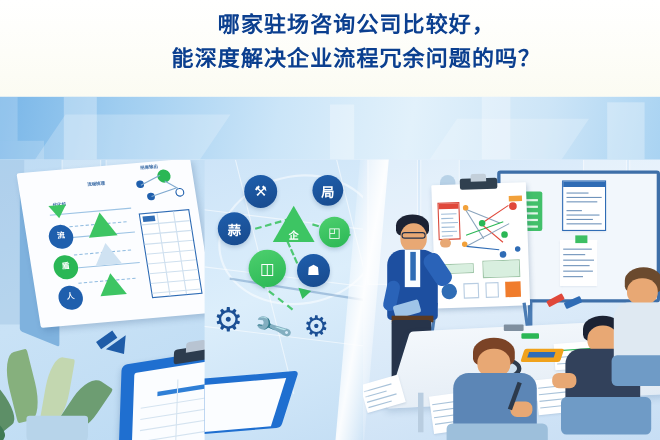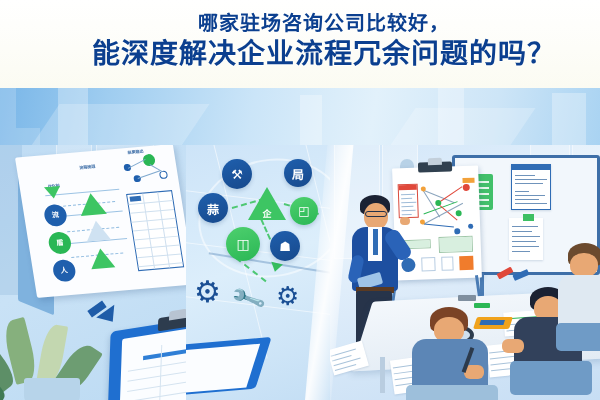--- a/index.html
+++ b/index.html
@@ -17,21 +17,21 @@
     background:linear-gradient(180deg,#ffffff 0%,#fdfdf8 55%,#fbfbf2 100%);
     z-index:5;
   }
   .title-line {
     text-align:center; color:#0b3f8f;
     font-weight:bold; letter-spacing:1px;
     text-shadow:0 1px 0 rgba(255,255,255,.9);
     padding-left:48px;
   }
   .title-1 { font-size:20px; line-height:22px; padding-top:12px; }
-  .title-2 { font-size:28px; line-height:22px; padding-top:9px; }
+  .title-2 { font-size:20px; line-height:22px; padding-top:9px; }
 
   
   .badge {
     position:absolute; left:50%; top:74px; transform:translateX(-50%);
     background:linear-gradient(180deg,#55e07a 0%,#33d463 55%,#24c856 100%);
     color:#0d3b1e; font-size:13px; font-weight:bold; letter-spacing:.5px;
     padding:5px 17px 6px; border-radius:13px;
     box-shadow:0 2px 4px rgba(10,70,30,.22);
     white-space:nowrap; z-index:30;
   }

